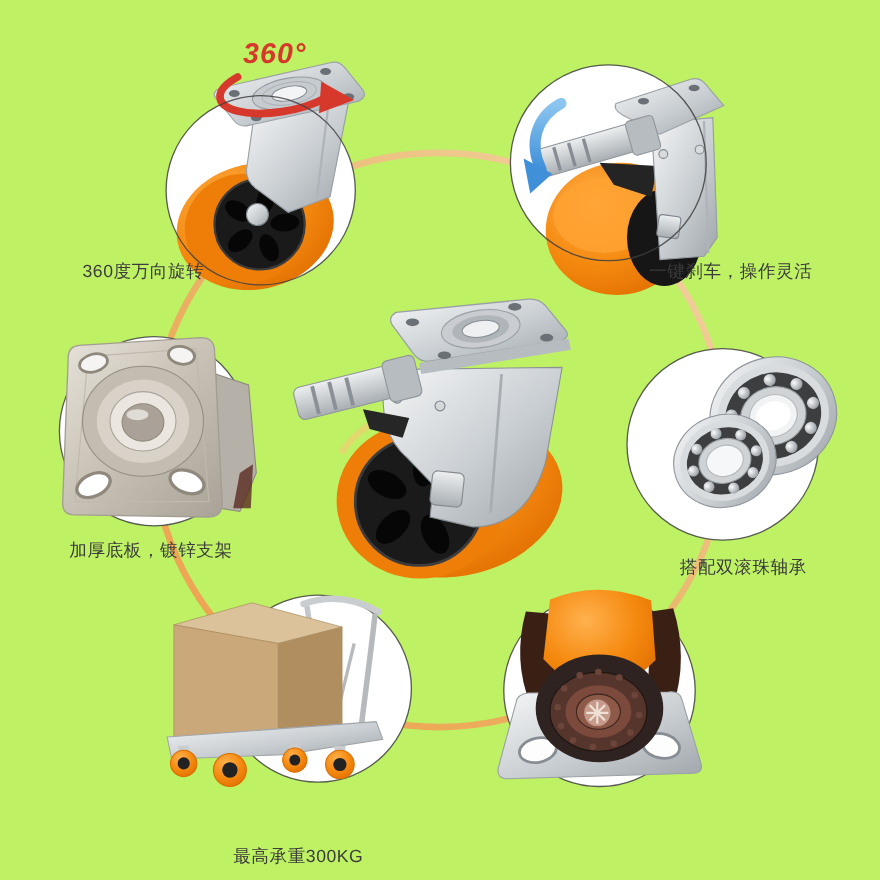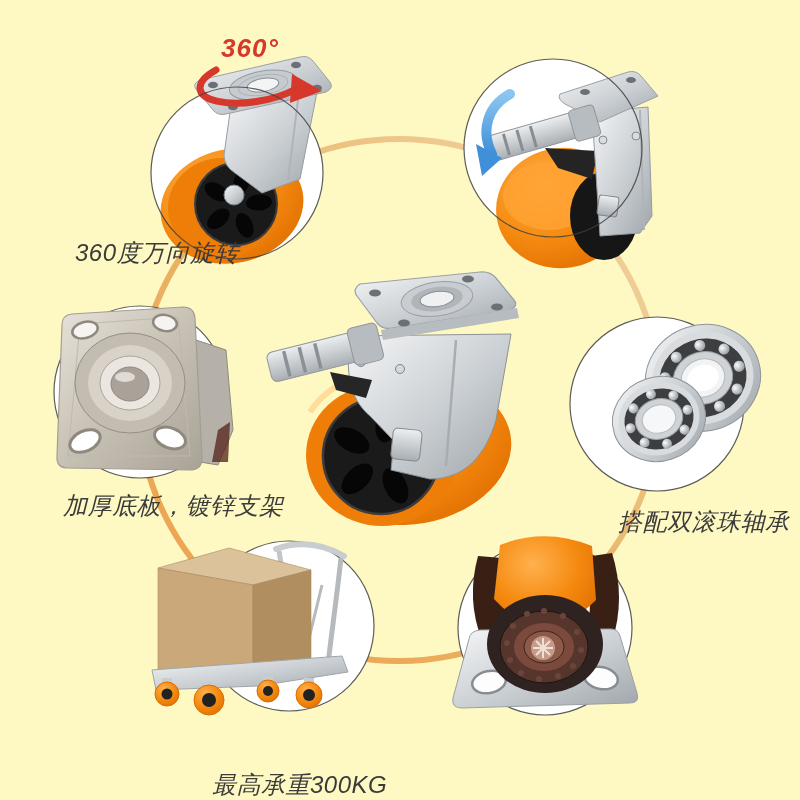--- a/index.html
+++ b/index.html
@@ -1,19 +1,19 @@
 <!DOCTYPE html>
 <html><head>
 <meta charset="utf-8">
 <style>
   html,body{margin:0;padding:0;background:#fff;}
-  .stage{position:relative;width:800px;height:800px;background:#fef9c3;overflow:hidden;
+  .stage{position:relative;width:800px;height:800px;background:#bef264;overflow:hidden;
          font-family:"Liberation Sans","DejaVu Sans",sans-serif;}
   .gfx{position:absolute;left:0;top:0;}
-  .lbl{position:absolute;font-size:24px;color:#3b3b3b;letter-spacing:.5px;white-space:nowrap;font-style:italic;}
+  .lbl{position:absolute;font-size:16px;color:#3b3b3b;letter-spacing:.5px;white-space:nowrap;}
   .badge{position:absolute;left:221px;top:33px;font-size:26px;font-weight:700;font-style:italic;
          color:#d6392c;letter-spacing:1px;}
 </style>
 </head>
 <body>
 
 <div class="stage">
 
 <svg class="gfx" width="800" height="800" viewBox="0 0 800 800">
   <defs>
@@ -293,17 +293,18 @@
     <ellipse cx="404" cy="323" rx="6" ry="3.5" fill="#6B7076"></ellipse>
     <ellipse cx="437" cy="299" rx="36" ry="17" transform="rotate(-8 437 299)" fill="#C9CDD1" stroke="#9AA0A5"></ellipse>
     <ellipse cx="437" cy="299" rx="26" ry="12" transform="rotate(-8 437 299)" fill="#B0B5BA"></ellipse>
     <ellipse cx="437" cy="299" rx="17" ry="7.5" transform="rotate(-8 437 299)" fill="#EEF0F1" stroke="#888E94"></ellipse>
   </g>
 </svg>
 
 <div class="badge">360°</div>
 
 <div class="lbl" style="left:75px;top:237px">360度万向旋转</div>
+<div class="lbl" style="left:590px;top:237px">一键刹车，操作灵活</div>
 <div class="lbl" style="left:63px;top:490px">加厚底板，镀锌支架</div>
 <div class="lbl" style="left:618px;top:506px">搭配双滚珠轴承</div>
 <div class="lbl" style="left:212px;top:769px">最高承重300KG</div>
 
 </div>
 
 </body></html>

